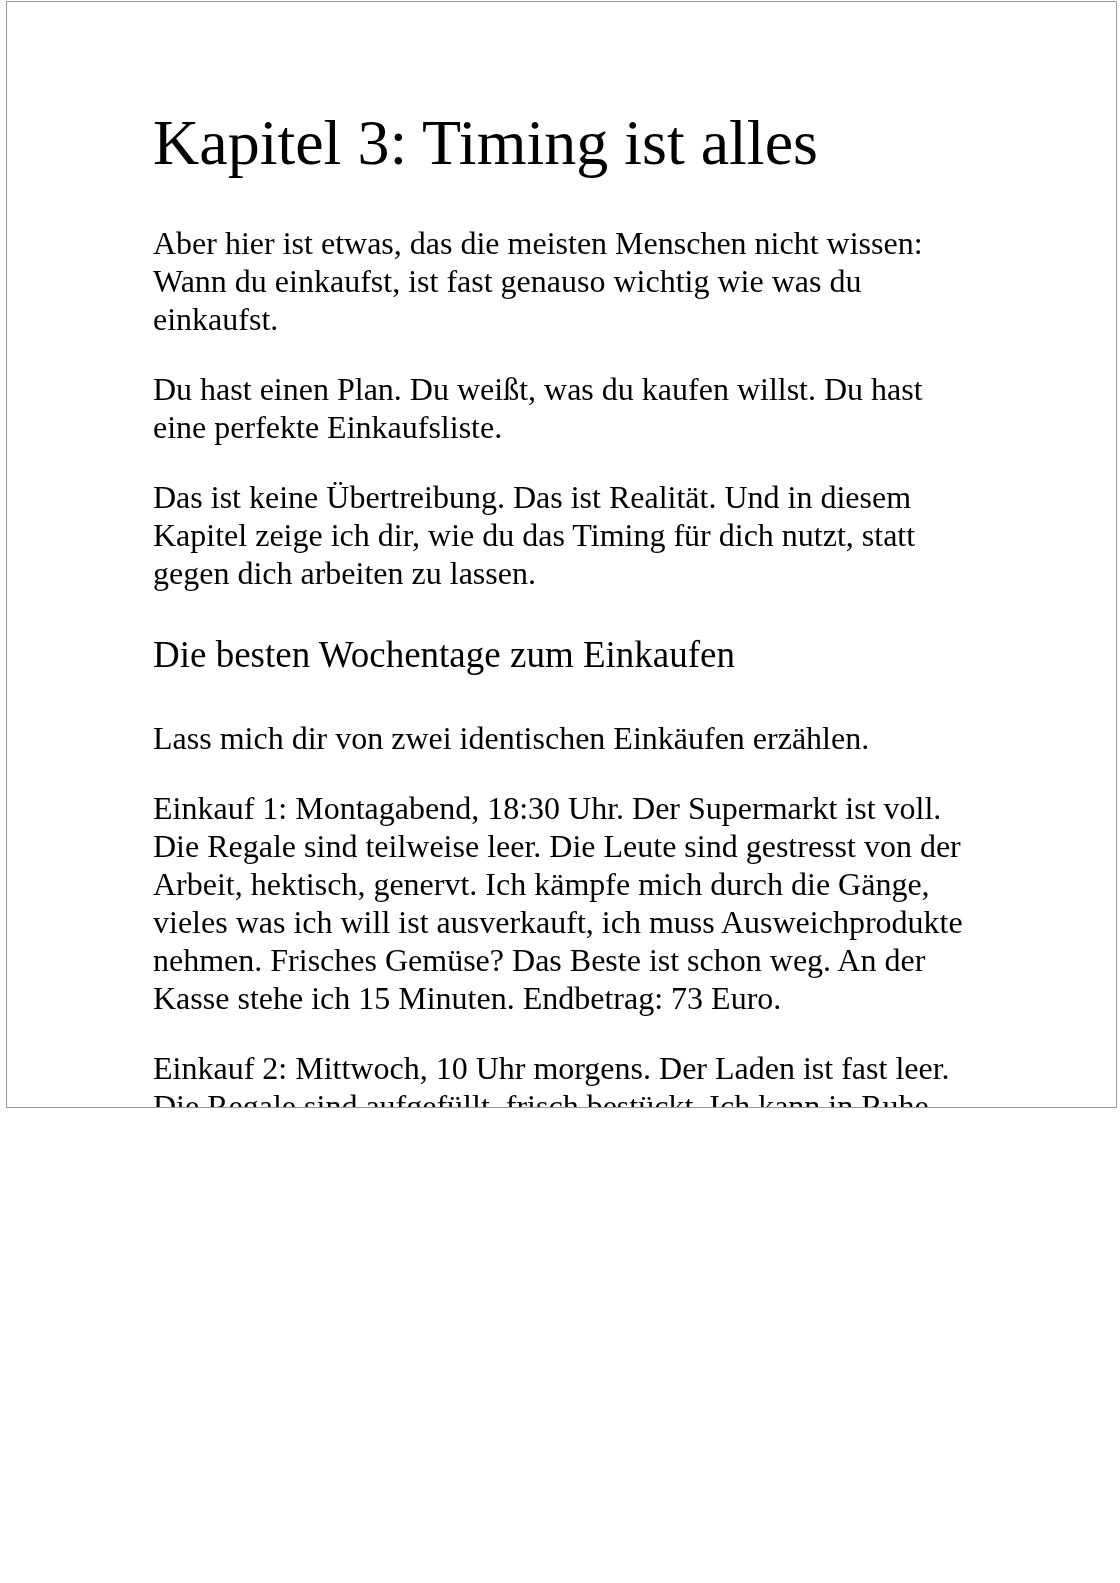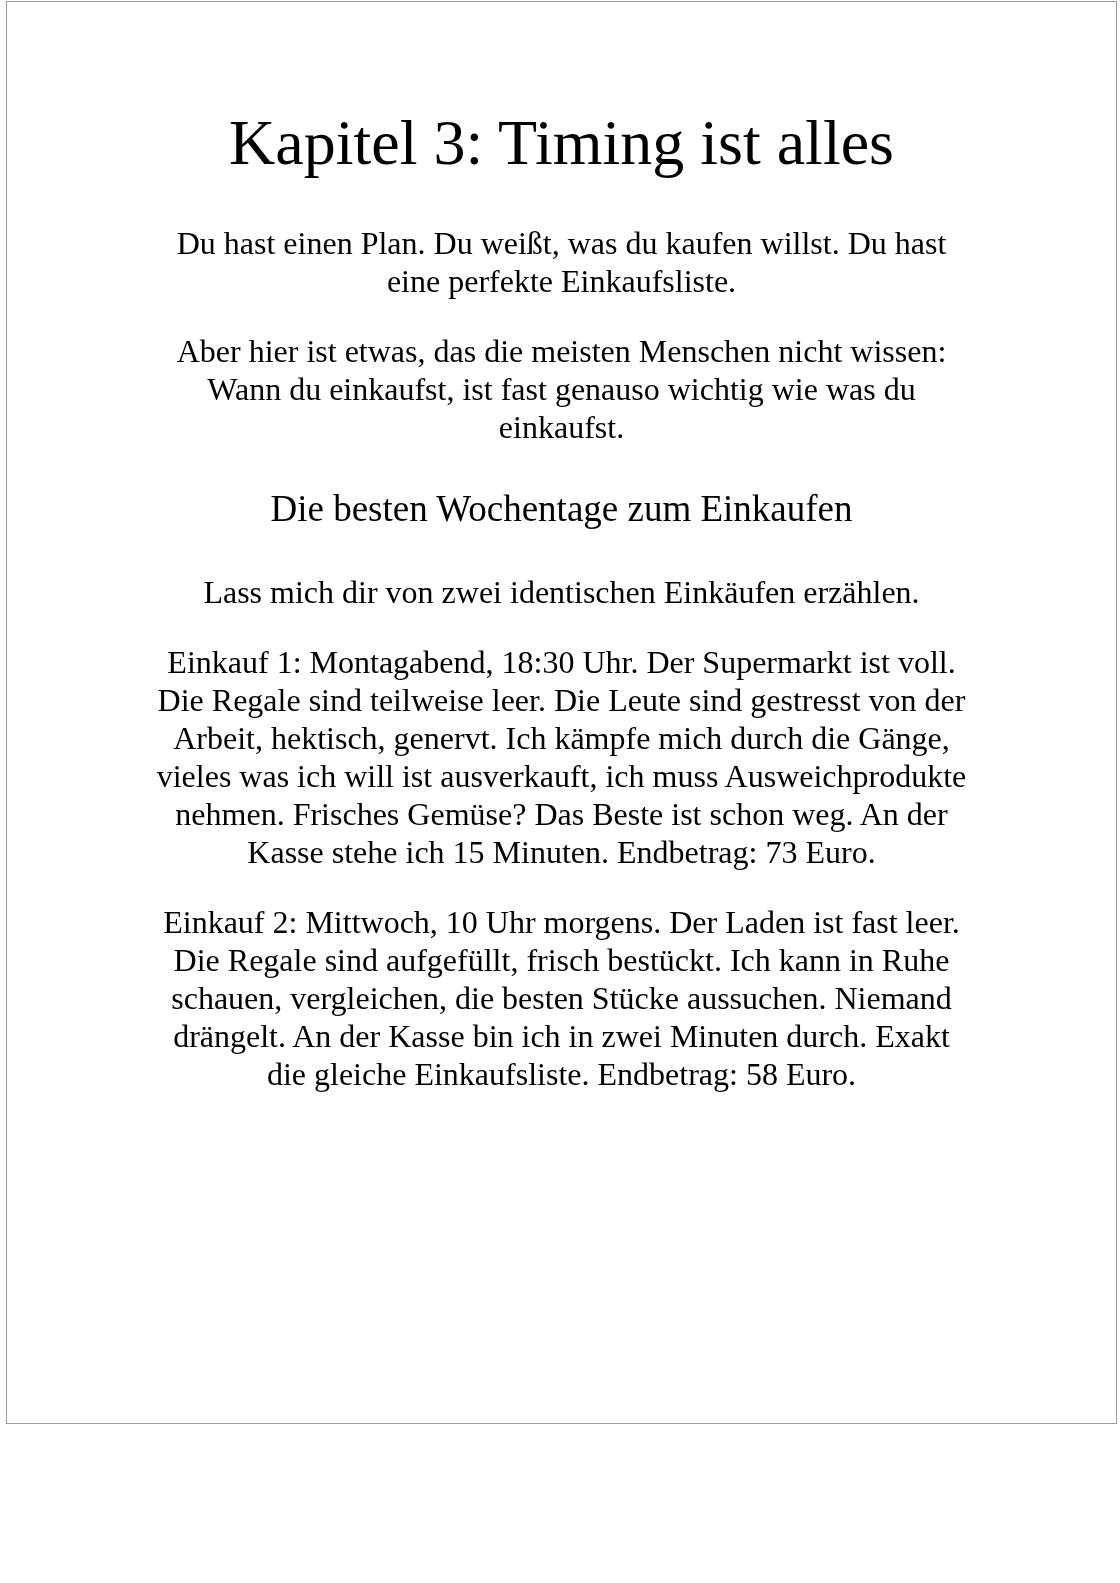--- a/index.html
+++ b/index.html
@@ -9,26 +9,25 @@
     width: 1120px;
     height: 1583px;
     font-family: "Liberation Serif", "DejaVu Serif", serif;
     color: #000000;
   }
   .page {
     position: absolute;
     top: 1px;
     left: 6px;
     width: 1111px;
-    height: 1423px;
+    height: 1107px;
     box-sizing: border-box;
     border: 1px solid #9a9a9a;
     background: #ffffff;
     overflow: hidden;
-    text-align: center;
   }
   .content {
     box-sizing: border-box;
     padding: 104px 146px 0 146px;
   }
   h1.chapter-title {
     font-size: 64px;
     font-weight: 400;
     line-height: 1.15;
     margin: 0 0 44px 0;
@@ -48,25 +47,26 @@
   }
 </style>
 </head>
 <body>
 
 <div class="page">
   <div class="content">
 
     <h1 class="chapter-title">Kapitel 3: Timing ist alles</h1>
 
+    <p class="body-paragraph">Aber hier ist etwas, das die meisten Menschen nicht wissen: Wann du einkaufst, ist fast genauso wichtig wie was du einkaufst.</p>
+
     <p class="body-paragraph">Du hast einen Plan. Du weißt, was du kaufen willst. Du hast eine perfekte Einkaufsliste.</p>
 
-    <p class="body-paragraph">Aber hier ist etwas, das die meisten Menschen nicht wissen: Wann du einkaufst, ist fast genauso wichtig wie was du einkaufst.</p>
 
-
+    <p class="body-paragraph">Das ist keine Übertreibung. Das ist Realität. Und in diesem Kapitel zeige ich dir, wie du das Timing für dich nutzt, statt gegen dich arbeiten zu lassen.</p>
 
     <h2 class="section-heading">Die besten Wochentage zum Einkaufen</h2>
 
     <p class="body-paragraph">Lass mich dir von zwei identischen Einkäufen erzählen.</p>
 
     <p class="body-paragraph">Einkauf 1: Montagabend, 18:30 Uhr. Der Supermarkt ist voll. Die Regale sind teilweise leer. Die Leute sind gestresst von der Arbeit, hektisch, genervt. Ich kämpfe mich durch die Gänge, vieles was ich will ist ausverkauft, ich muss Ausweichprodukte nehmen. Frisches Gemüse? Das Beste ist schon weg. An der Kasse stehe ich 15 Minuten. Endbetrag: 73 Euro.</p>
 
     <p class="body-paragraph">Einkauf 2: Mittwoch, 10 Uhr morgens. Der Laden ist fast leer. Die Regale sind aufgefüllt, frisch bestückt. Ich kann in Ruhe schauen, vergleichen, die besten Stücke aussuchen. Niemand drängelt. An der Kasse bin ich in zwei Minuten durch. Exakt die gleiche Einkaufsliste. Endbetrag: 58 Euro.</p>
 
   </div>

